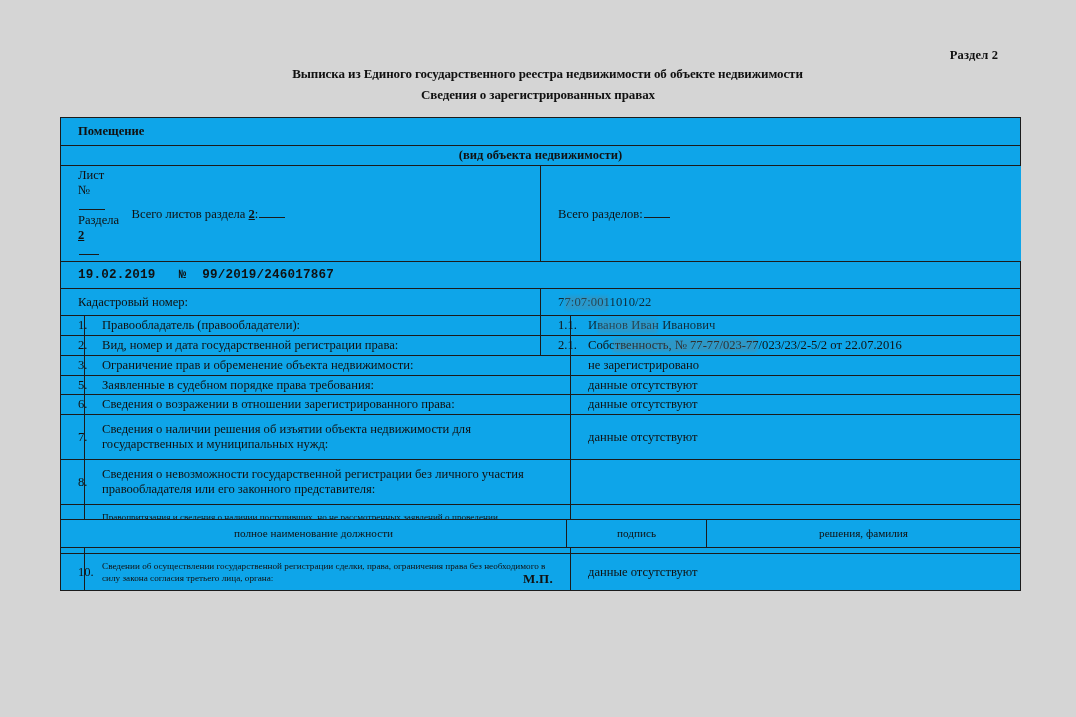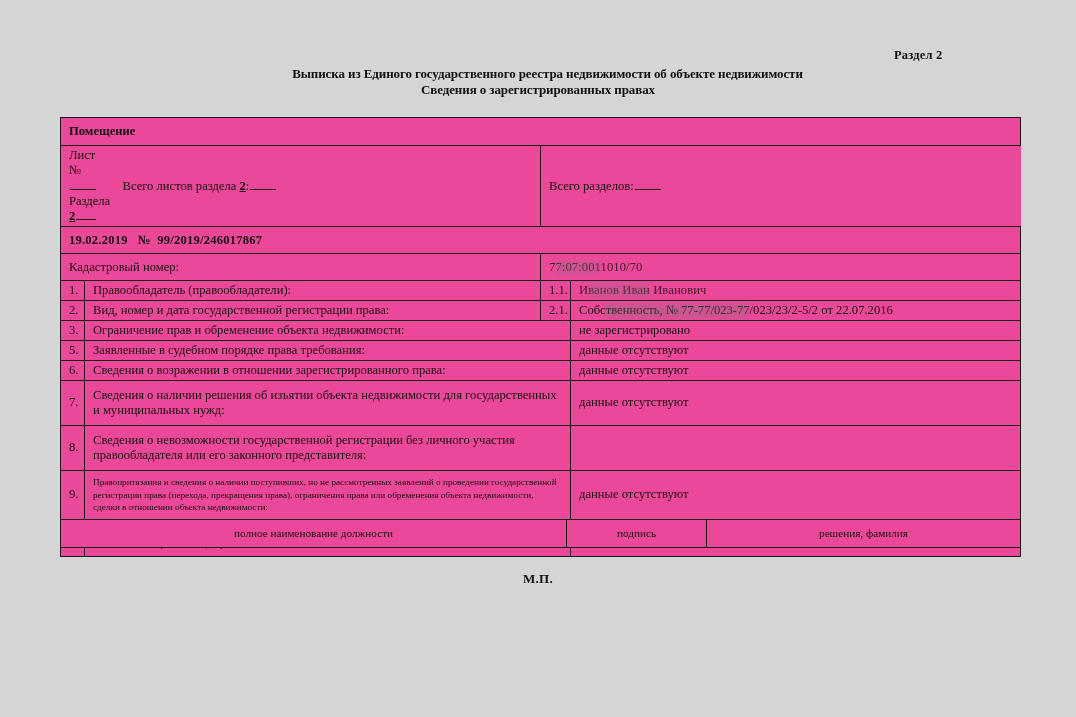--- a/index.html
+++ b/index.html
@@ -21,59 +21,61 @@
     inset: 0;
     background: #d5d5d5;
   }
 
   
   .section-label {
     position: absolute;
     top: 48px;
     right: 22px;
     width: 160px;
+    text-align: center;
     font-size: 12.5px;
     font-weight: bold;
     letter-spacing: .2px;
   }
   .title-block {
     position: absolute;
     top: 66px;
     left: 0;
     width: 1076px;
     text-align: center;
   }
   .title-line-1 {
     font-size: 13px;
     font-weight: bold;
     letter-spacing: -.1px;
     padding-left: 19px;
   }
   .title-line-2 {
     font-size: 13px;
     font-weight: bold;
+    margin-top: 5px;
     letter-spacing: -.1px;
   }
 
   
   .tbl {
     position: absolute;
     left: 60px;
     width: 960px;
     border-collapse: collapse;
     table-layout: fixed;
     background: #d5d5d5;
   }
   .tbl td {
     border: 1.6px solid #1b1b1b;
-    padding: 2px 8px;
+    padding: 2px 17px;
     font-size: 12.6px;
     vertical-align: middle;
     line-height: 1.18;
-    background: #ec4899;
+    background: #0ea5e9;
   }
 
   
   #main-table { top: 117px; }
 
   .cell-kind {
     font-weight: bold;
     font-size: 13.5px;
     height: 23px;
     padding-left: 7px;
@@ -89,20 +91,21 @@
     font-size: 12.8px;
     height: 22px;
     padding-left: 6px;
   }
   .cell-docnum {
     font-weight: bold;
     font-size: 13px;
     height: 22px;
     padding-left: 11px;
     letter-spacing: .2px;
+    font-family: Liberation Mono, monospace;
   }
   .cell-cad-label {
     font-size: 12.8px;
     height: 22px;
     padding-left: 6px;
   }
   .cell-label {
     font-size: 12.6px;
     padding-left: 6px;
   }
@@ -203,20 +206,23 @@
       <col style="width:426px">
       <col style="width:30px">
       <col style="width:450px">
     </colgroup>
     <tbody>
 
       <tr>
         <td class="cell-kind" colspan="5">Помещение</td>
       </tr>
 
+      <tr>
+        <td class="cell-caption" colspan="5">(вид объекта недвижимости)</td>
+      </tr>
 
       <tr>
         <td class="cell-sheets" colspan="2" style="border-right:none">
           <span>Лист №</span><span class="blank"></span>
           <span>Раздела</span>
           <span class="bold-u">2</span><span class="blank w-sm"></span>
         </td>
         <td class="cell-sheets" style="border-left:none">
           <span>Всего листов раздела</span>
           <span class="bold-u">2</span><span>:</span><span class="blank"></span>
@@ -229,21 +235,21 @@
 
       <tr>
         <td class="cell-docnum" colspan="5">
           <span>19.02.2019</span>&nbsp;&nbsp;&nbsp;<span>№</span>&nbsp;&nbsp;<span>99/2019/246017867</span>
         </td>
       </tr>
 
       <tr>
         <td class="cell-cad-label" colspan="3">Кадастровый номер:</td>
         <td class="cell-value" colspan="2">
-          <span class="redacted ghost">77:07:0011010/70</span>
+          <span class="redacted ghost">77:07:0011010/22</span>
         </td>
       </tr>
 
       <tr>
         <td class="cell-num">1.</td>
         <td class="cell-label" colspan="2">Правообладатель (правообладатели):</td>
         <td class="cell-subnum">1.1.</td>
         <td class="cell-value">
           <span class="redacted ghost">Иванов Иван Иванович</span>
         </td>

